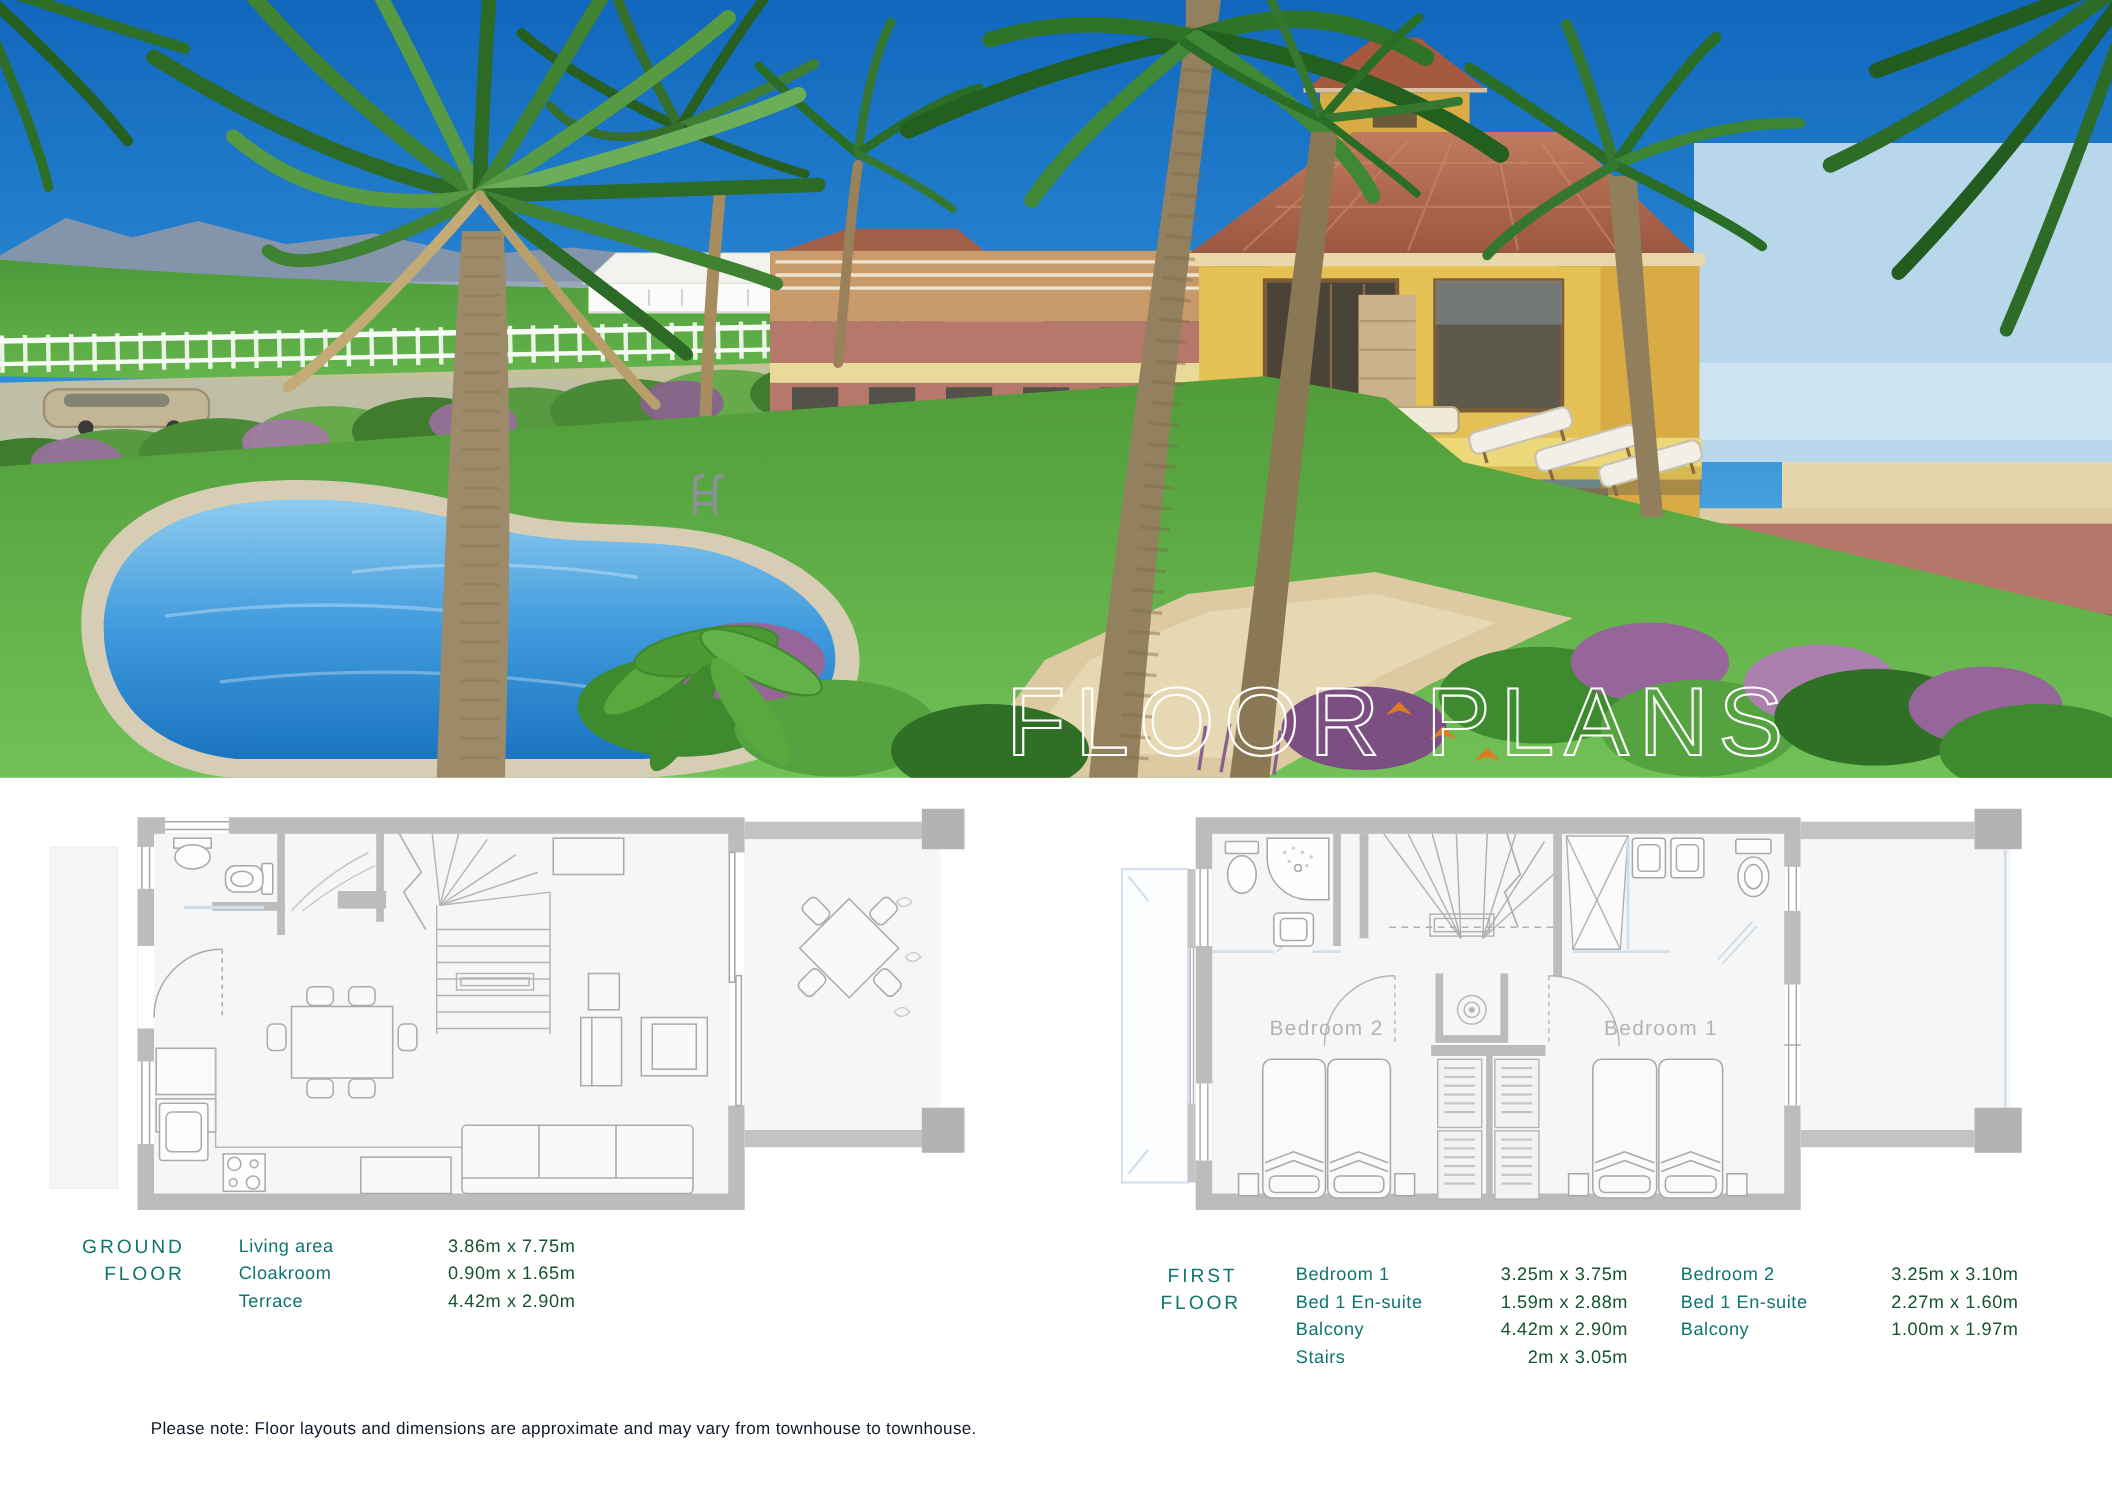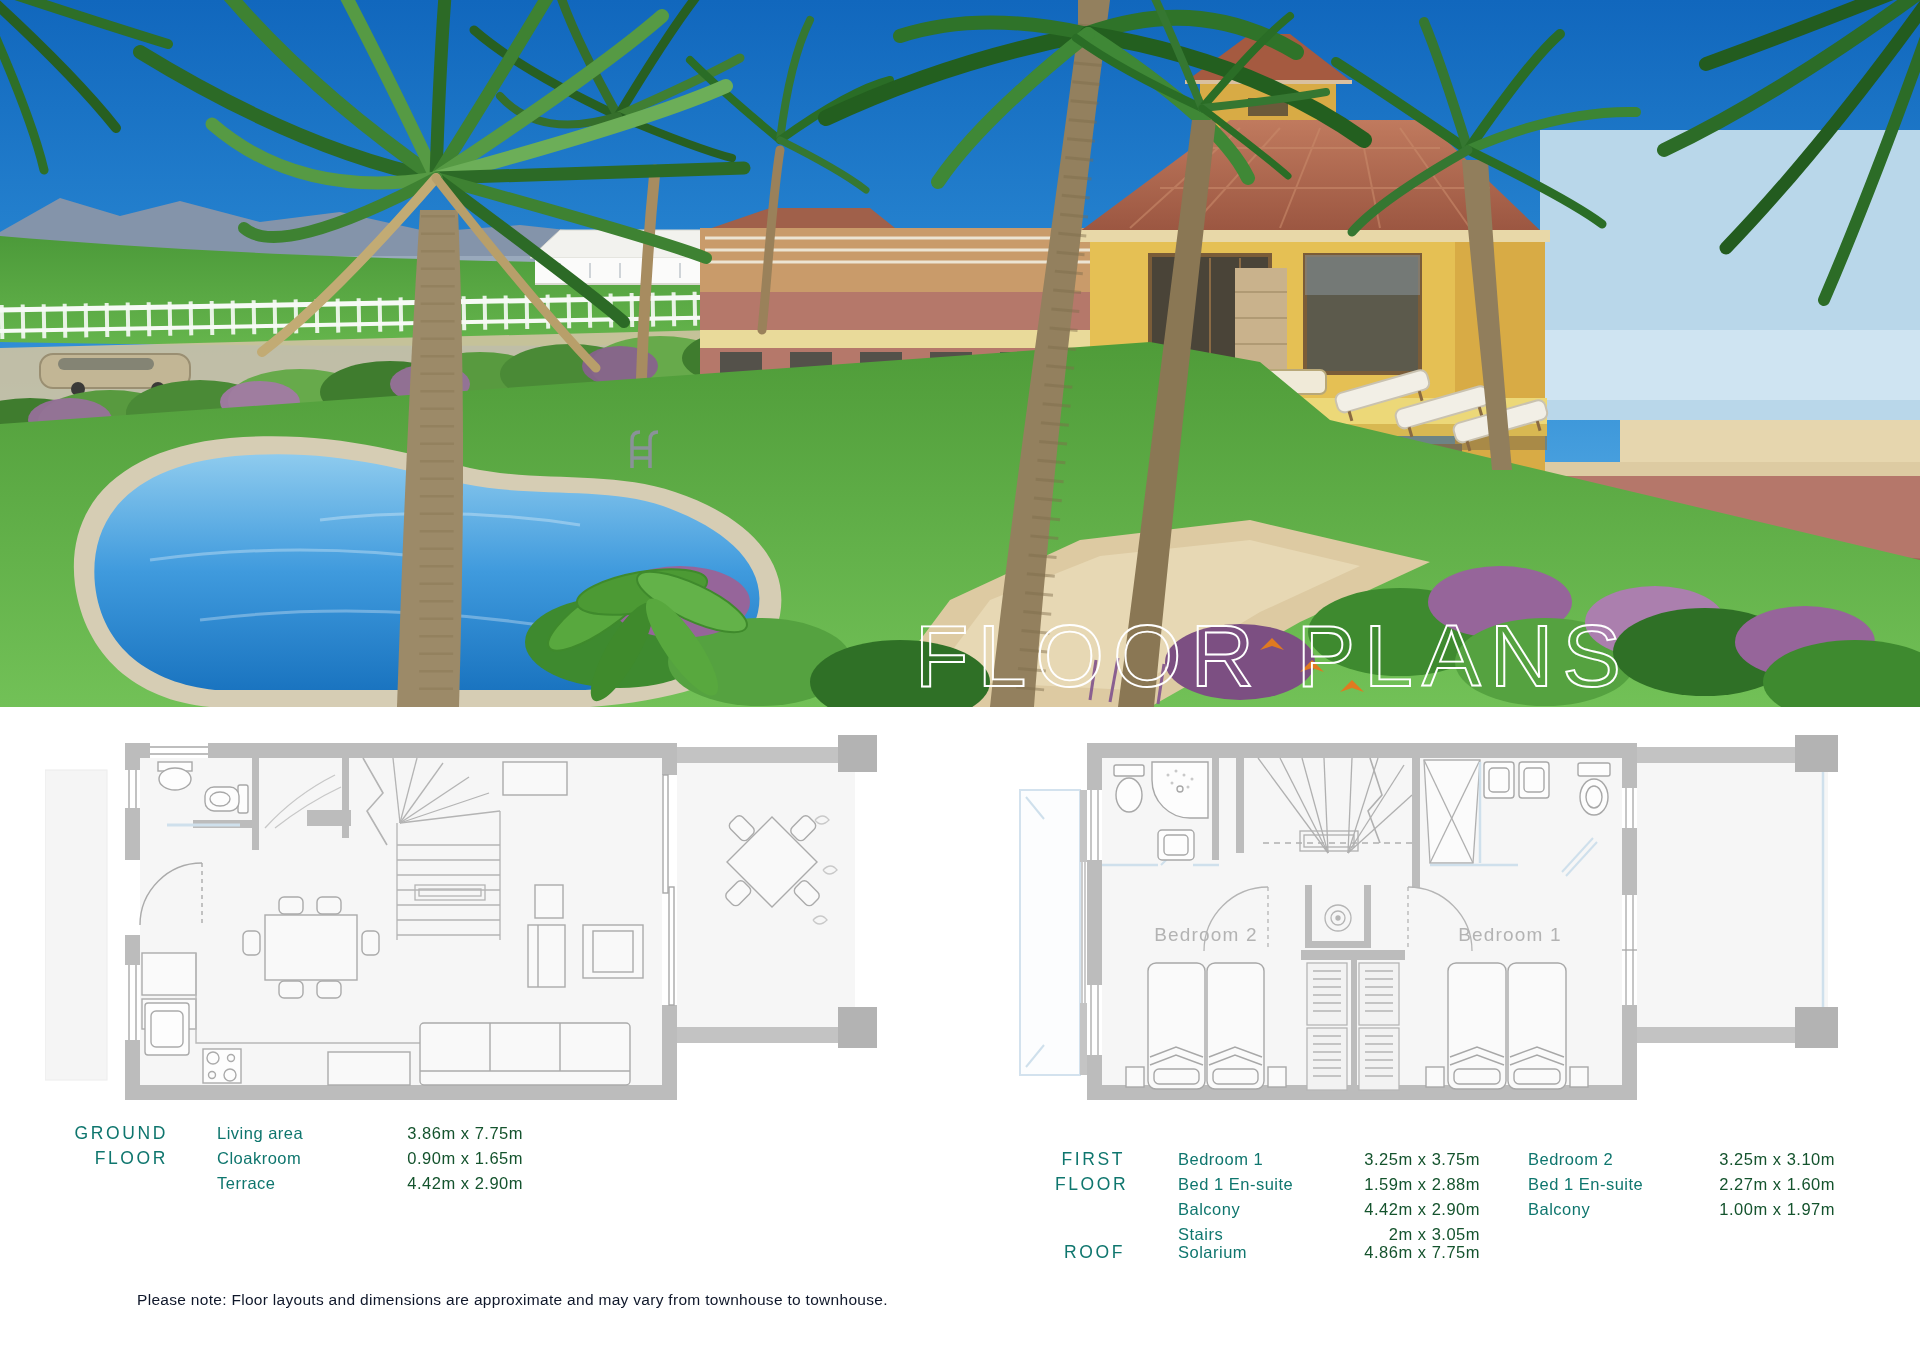--- a/index.html
+++ b/index.html
@@ -747,27 +747,16 @@
         <span class="room-name">Bed 1 En-suite</span>
         <span class="room-dims">2.27m x 1.60m</span>
       </div>
       <div class="room-row">
         <span class="room-name">Balcony</span>
         <span class="room-dims">1.00m x 1.97m</span>
       </div>
     </div>
   </div>
 
-  <div class="dims-block" style="left:1055px;top:1240px;width:425px;height:30px;">
-    <div class="floor-label" style="width:70px;">
-      <div>ROOF</div>
-    </div>
-    <div class="rooms" style="left:123px;right:0;">
-      <div class="room-row">
-        <span class="room-name">Solarium</span>
-        <span class="room-dims">4.86m x 7.75m</span>
-      </div>
-    </div>
-  </div>
 
   <div class="note">Please note: Floor layouts and dimensions are approximate and may vary from townhouse to townhouse.</div>
 
 </div>
 
 </body></html>

